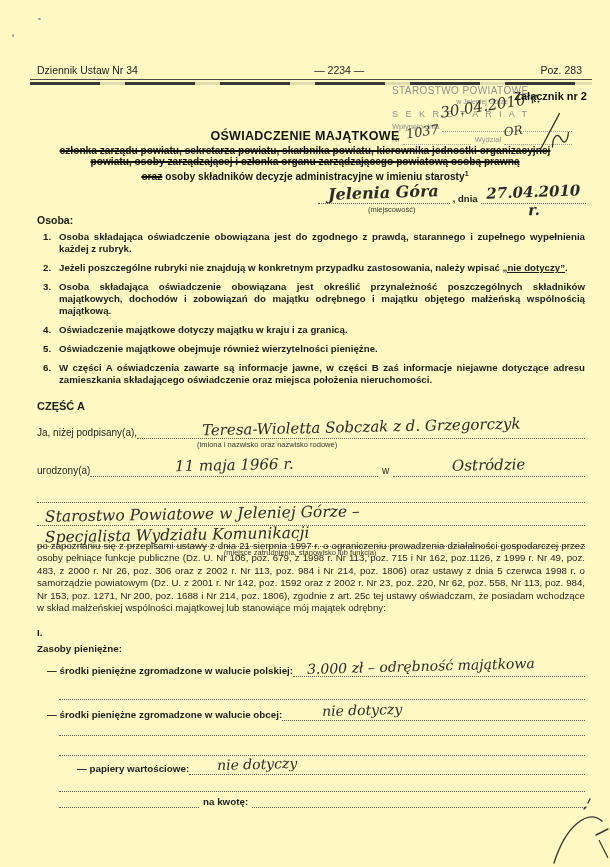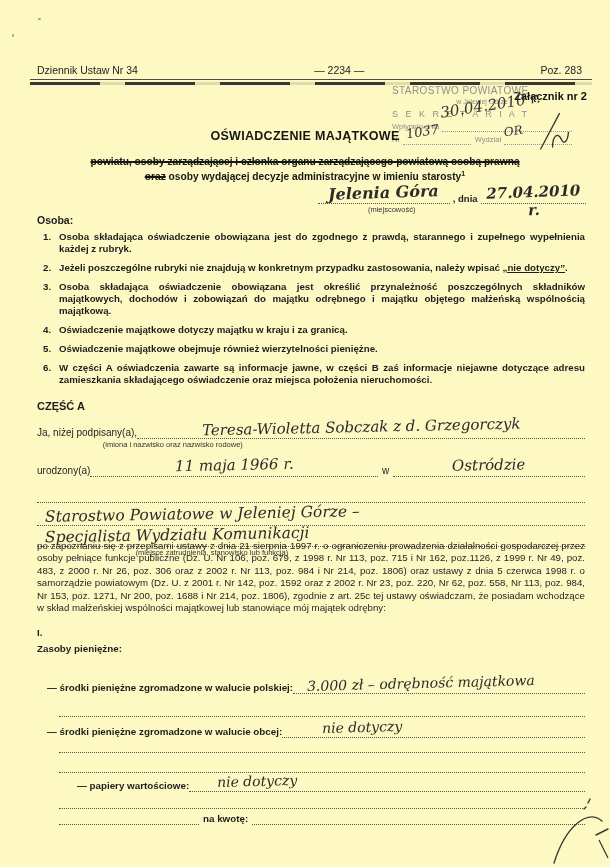--- a/index.html
+++ b/index.html
@@ -50,34 +50,34 @@
   .uwaga-text{flex:1; text-align:justify;}
   .em-underline{text-decoration:underline;}
   
   .part-a{position:absolute; top:400px; left:37px; font-size:11px; font-weight:bold;}
   
   .decl{position:absolute; top:418px; left:37px; right:25px; font-size:10px;}
   .decl-row{display:flex; align-items:flex-end;}
   .decl-label{white-space:nowrap; padding-bottom:1px;}
   .fill{flex:1; border-bottom:1.5px dotted #555; height:20px; text-align:center;}
   .fill .hw{font-size:15px; margin-bottom:-5px; transform:rotate(-1.2deg); white-space:nowrap;}
-  .caption{font-size:7.5px; color:#333; text-align:left; margin-top:1px;}
+  .caption{font-size:7.5px; color:#333; text-align:center; margin-top:1px;}
   .caption-name{width:60%; margin-left:12%;}
   .decl-row2{margin-top:7px;}
   .dotline{border-bottom:1.5px dotted #555; height:12px;}
   .emp-line{border-bottom:1.5px dotted #555; height:20px; text-align:left; padding-left:8px;}
   .emp-line .hw{font-size:15.5px; margin-bottom:-5px; transform:rotate(-1deg); white-space:nowrap;}
   .caption-emp{width:60%; margin-left:18%;}
   
   .legal{position:absolute; top:540px; left:37px; right:25px;
     font-size:9.7px; line-height:12.4px; text-align:justify; color:#1f1f1f;}
   
   .section-i{position:absolute; top:627px; left:37px; right:25px; font-size:9.8px; font-weight:bold;}
   .si-numeral{margin-bottom:5px;}
-  .si-heading{margin-bottom:21px;}
+  .si-heading{margin-bottom:4px;}
   .si-row{display:flex; align-items:flex-end; margin-left:10px;}
   .si-label{white-space:nowrap; padding-bottom:1px;}
   .si-fill{flex:1; border-bottom:1.5px dotted #555; height:18px; text-align:left; padding-left:14px;}
   .si-fill .hw{font-size:14px; font-weight:normal; margin-bottom:-4px; transform:rotate(-1.5deg); white-space:nowrap;}
   .si-cont{margin-left:22px; border-bottom:1.5px dotted #555; height:18px; padding-left:4px;}
   .si-cont .hw{font-size:14px; font-weight:normal; margin-bottom:-4px; transform:rotate(-1deg); white-space:nowrap;}
   .si-empty{margin-left:22px;}
   .na-kwote-row{display:flex; align-items:flex-end; margin-left:22px;}
   .na-kwote-left{width:140px; border-bottom:1.5px dotted #555; height:12px;}
   .na-kwote-label{white-space:nowrap; margin:0 4px; padding-bottom:1px;}
@@ -121,23 +121,23 @@
     <span class="hw hw-overlay" style="top:40px; left:14px; font-size:13px;">1037</span>
     <span class="hw hw-overlay" style="top:40px; left:112px; font-size:12px;">OR</span>
     <svg class="hw-overlay" style="top:28px; left:140px;" width="40" height="36" viewBox="0 0 40 36">
       <path d="M6,34 L30,2 M18,34 C20,22 26,20 28,28 C30,34 34,30 36,22" stroke="#333" stroke-width="1.3" fill="none" stroke-linecap="round"></path>
     </svg>
   </div>
 
   <div class="title-block">
     <div class="main-title">OŚWIADCZENIE MAJĄTKOWE</div>
     <div class="subtitle">
-      <br>
+      <span class="strike">członka zarządu powiatu, sekretarza powiatu, skarbnika powiatu, kierownika jednostki organizacyjnej</span><br>
       <span class="strike">powiatu, osoby zarządzającej i członka organu zarządzającego powiatową osobą prawną</span><br>
-      <span class="strike">oraz</span><span> osoby wydającej decyzje administracyjne w imieniu starosty</span><sup>1</sup>
+      <span class="strike">oraz</span><span> osoby składników decyzje administracyjne w imieniu starosty</span><sup>1</sup>
     </div>
   </div>
 
   <div class="place-date">
     <div class="pd-row">
       <span class="pd-place"><span class="hw">Jelenia Góra</span></span>
       <span class="pd-label">, dnia</span>
       <span class="pd-date"><span class="hw">27.04.2010 r.</span></span>
     </div>
     <div class="pd-caption">(miejscowość)</div>

